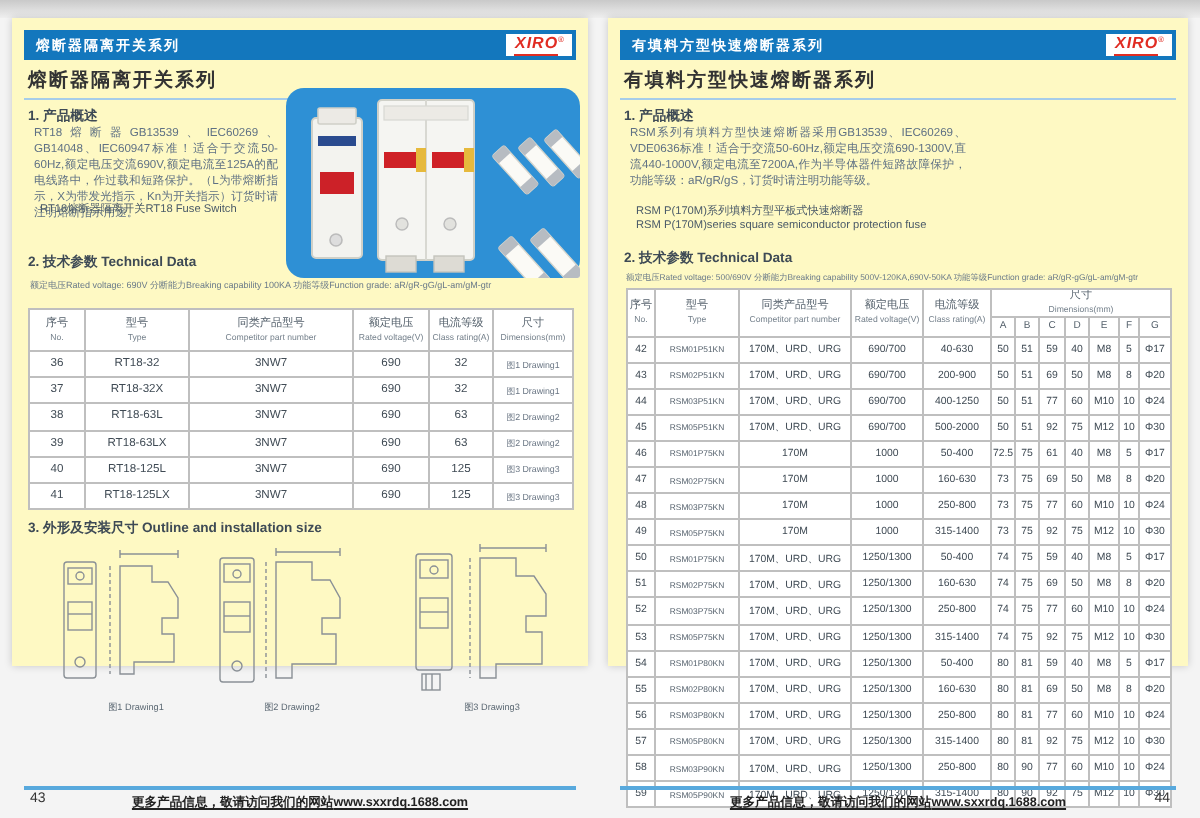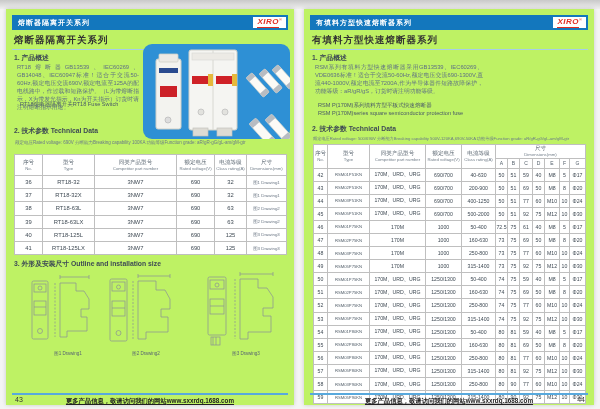--- a/index.html
+++ b/index.html
@@ -1,20 +1,20 @@
 <!DOCTYPE html>
 <html><head>
 <meta charset="utf-8">
 <style>
   html,body{margin:0;padding:0;}
   body{width:600px;height:409px;background:#f4f4f4;overflow:hidden;position:relative;
        font-family:"Liberation Sans","DejaVu Sans",sans-serif;-webkit-font-smoothing:antialiased;}
   .top-strip{position:absolute;left:0;top:0;width:600px;height:9px;
        background:linear-gradient(#c9c9c9,#efefef);}
-  .page{position:absolute;top:9px;height:396px;background:#bef264;box-shadow:0 0 4px rgba(0,0,0,.18);}
+  .page{position:absolute;top:9px;height:324px;background:#fef9c3;box-shadow:0 0 4px rgba(0,0,0,.18);}
   .page-left{left:6px;width:288px;}
   .page-right{left:304px;width:290px;}
 
   .hbar{position:absolute;left:6px;right:6px;top:6px;height:15px;background:#1377bd;
         display:flex;align-items:center;}
   .hbar-title{color:#fff;font-size:7px;font-weight:bold;letter-spacing:1px;padding-left:6px;flex:1;
         white-space:nowrap;}
   .logo-box{background:#fff;height:11px;margin-right:2px;padding:0 4px;display:flex;align-items:flex-start;}
   .logo-text{color:#e02c22;font-size:8px;font-weight:bold;font-style:italic;letter-spacing:.5px;
         border-bottom:1px solid #e02c22;line-height:10px;}

